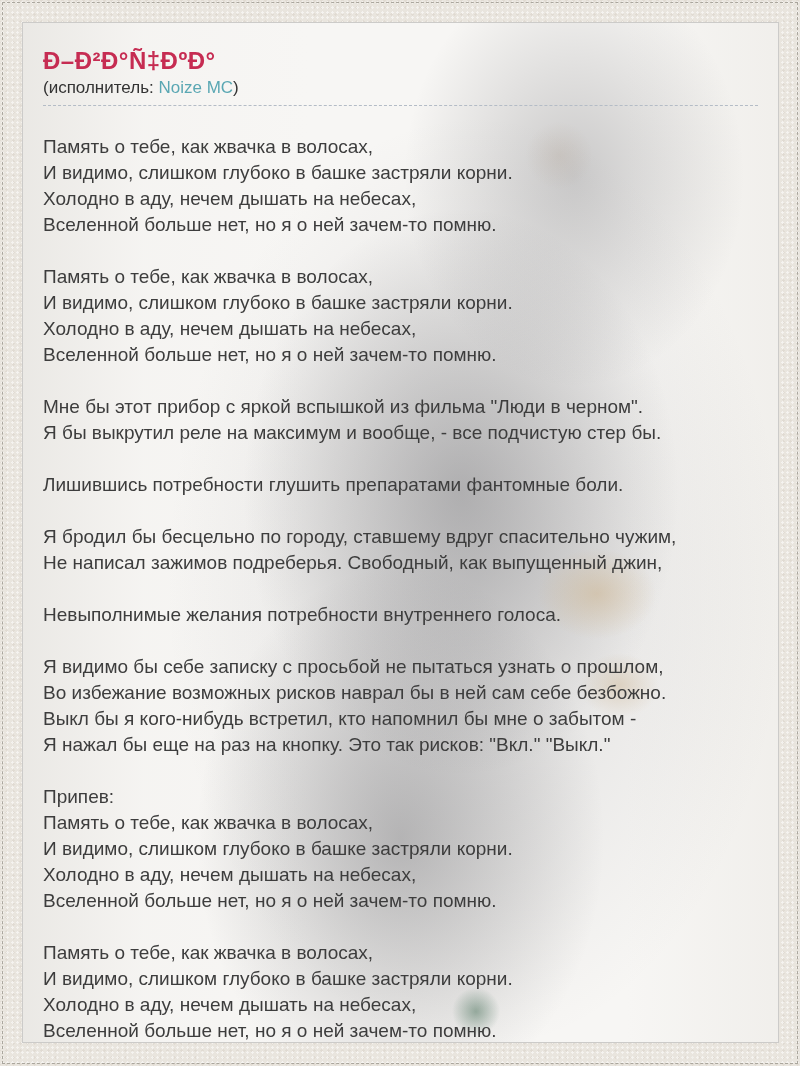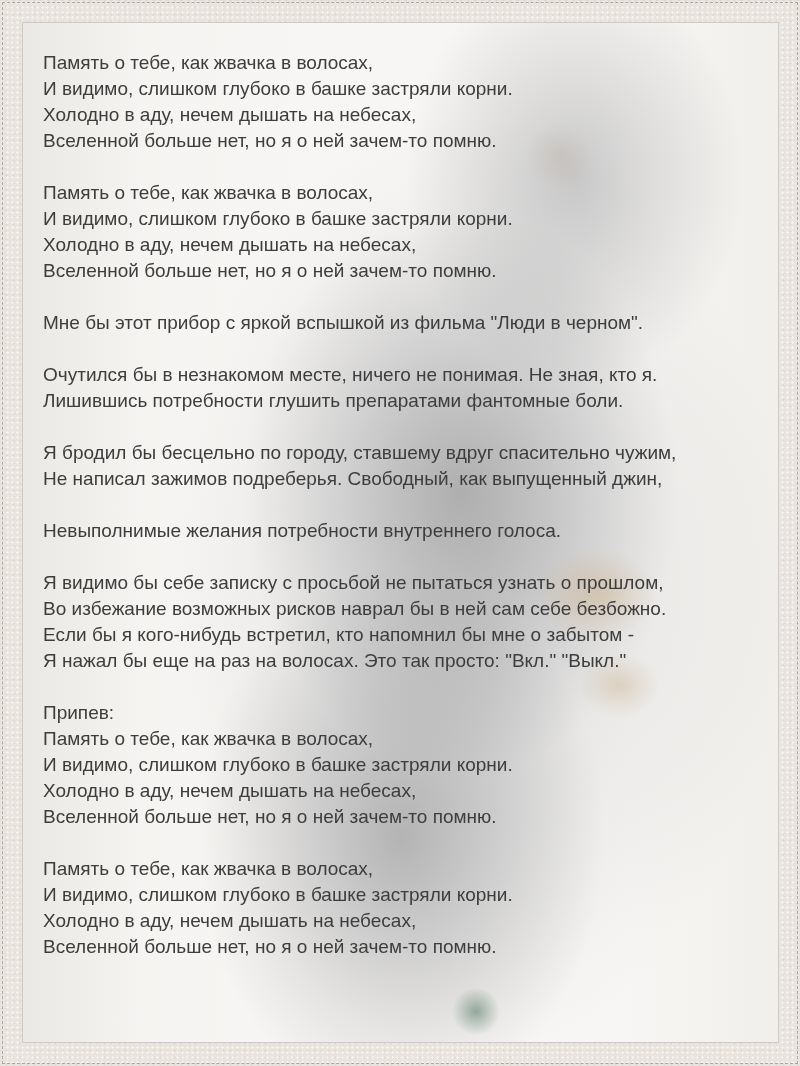--- a/index.html
+++ b/index.html
@@ -79,42 +79,46 @@
     color: #333;
   }
 
   .artist-link {
     color: var(--link-color, #5aa7b3);
     text-decoration: none;
     cursor: pointer;
   }
 
   .lyrics {
-    margin-top: 9px;
+    margin-top: 28px;
     font-size: 19px;
     line-height: 26px;
     color: var(--lyrics-color, #3d3d3d);
   }
 
   .lyrics p.stanza { margin: 0 0 26px 0; }
 </style>
 </head>
 <body>
 
 <div class="page-dashed-border"></div>
 
 <div class="card">
   <div class="photo-bg"></div>
   <div class="content">
 
+    <div class="song-header">
+      <h1 class="song-title">Ð–Ð²Ð°Ñ‡ÐºÐ°</h1>
+      <div class="artist-line"><span>(исполнитель: </span><a class="artist-link">Noize MC</a><span>)</span></div>
+    </div>
 
     <div class="lyrics">
         <p class="stanza"><span>Память о тебе, как жвачка в волосах,</span><br><span>И видимо, слишком глубоко в башке застряли корни.</span><br><span>Холодно в аду, нечем дышать на небесах,</span><br><span>Вселенной больше нет, но я о ней зачем-то помню.</span></p>
         <p class="stanza"><span>Память о тебе, как жвачка в волосах,</span><br><span>И видимо, слишком глубоко в башке застряли корни.</span><br><span>Холодно в аду, нечем дышать на небесах,</span><br><span>Вселенной больше нет, но я о ней зачем-то помню.</span></p>
-        <p class="stanza"><span>Мне бы этот прибор с яркой вспышкой из фильма "Люди в черном".</span><br><br><span>Очутился бы в незнакомом месте, ничего не понимая. Не зная, кто я.</span><br><span>Лишившись потребности глушить препаратами фантомные боли.</span></p>
+        <p class="stanza"><span>Мне бы этот прибор с яркой вспышкой из фильма "Люди в черном".</span><br><span>Я бы выкрутил реле на максимум и вообще, - все подчистую стер бы.</span><br><br><span>Лишившись потребности глушить препаратами фантомные боли.</span></p>
         <p class="stanza"><span>Я бродил бы бесцельно по городу, ставшему вдруг спасительно чужим,</span><br><span>Не написал зажимов подреберья. Свободный, как выпущенный джин,</span><br><br><span>Невыполнимые желания потребности внутреннего голоса.</span></p>
-        <p class="stanza"><span>Я видимо бы себе записку с просьбой не пытаться узнать о прошлом,</span><br><span>Во избежание возможных рисков наврал бы в ней сам себе безбожно.</span><br><span>Если бы я кого-нибудь встретил, кто напомнил бы мне о забытом -</span><br><span>Я нажал бы еще на раз на волосах. Это так просто: "Вкл." "Выкл."</span></p>
+        <p class="stanza"><span>Я видимо бы себе записку с просьбой не пытаться узнать о прошлом,</span><br><span>Во избежание возможных рисков наврал бы в ней сам себе безбожно.</span><br><span>Выкл бы я кого-нибудь встретил, кто напомнил бы мне о забытом -</span><br><span>Я нажал бы еще на раз на кнопку. Это так рисков: "Вкл." "Выкл."</span></p>
         <p class="stanza"><span>Припев:</span><br><span>Память о тебе, как жвачка в волосах,</span><br><span>И видимо, слишком глубоко в башке застряли корни.</span><br><span>Холодно в аду, нечем дышать на небесах,</span><br><span>Вселенной больше нет, но я о ней зачем-то помню.</span></p>
         <p class="stanza"><span>Память о тебе, как жвачка в волосах,</span><br><span>И видимо, слишком глубоко в башке застряли корни.</span><br><span>Холодно в аду, нечем дышать на небесах,</span><br><span>Вселенной больше нет, но я о ней зачем-то помню.</span></p>
       </div>
 
   </div>
 </div>
 
 </body></html>

